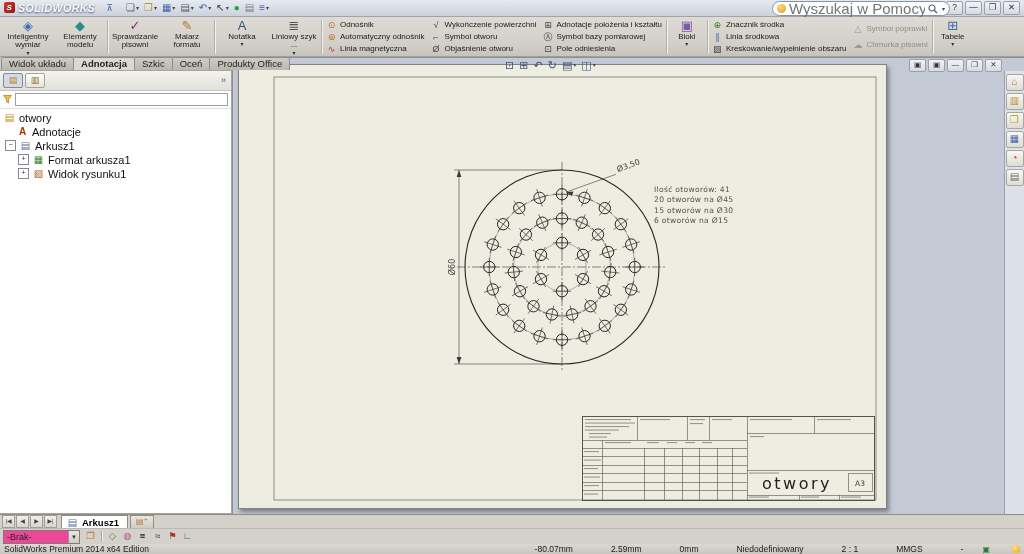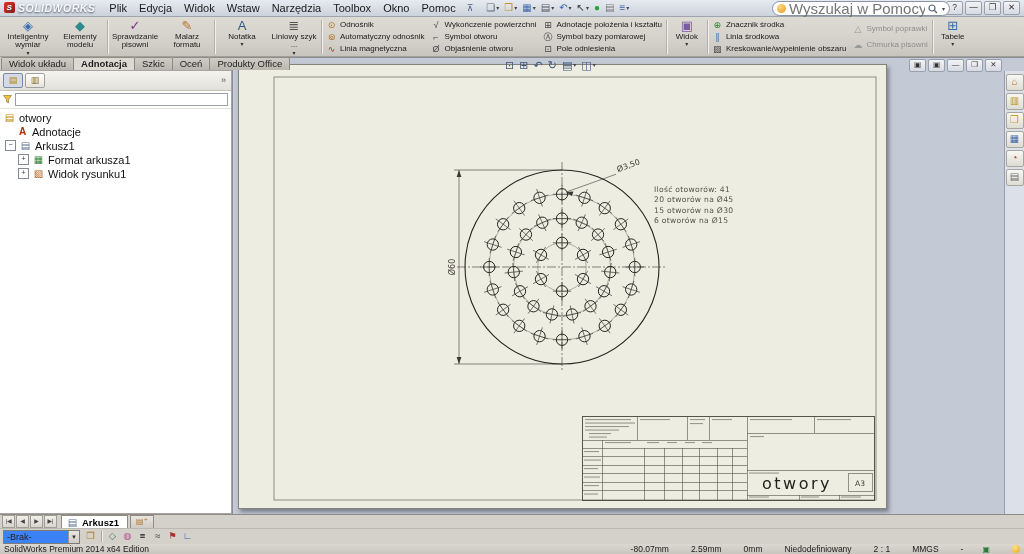--- a/index.html
+++ b/index.html
@@ -80,51 +80,41 @@
   
   .sheettabs{height:13px;background:#d4d1ca;border-top:1px solid #8f8c85;display:flex;align-items:flex-end;padding-left:2px;font-size:9.5px;}
   .nav-btn{width:11px;height:11px;font-size:6px;line-height:10px;text-align:center;color:#444;
     background:linear-gradient(#f0efe9,#d8d5ce);border:1px solid #a09d96;margin-right:1px;}
   .stab{display:flex;align-items:center;gap:3px;background:#fff;border:1px solid #8f8c85;border-bottom:none;
     padding:0 8px 0 4px;height:12px;font-weight:bold;margin-left:3px;}
   .stab .ticn{margin-right:0;}
   .addtab{width:22px;height:12px;background:linear-gradient(#e8e6df,#cfccc5);border:1px solid #8f8c85;border-bottom:none;
     margin-left:2px;text-align:center;font-size:8px;line-height:11px;color:#b06820;}
   .layerbar{height:15px;background:#d4d1ca;border-top:1px solid #bbb8b1;display:flex;align-items:center;padding:0 3px;gap:3px;}
-  .layersel{width:72px;height:12px;background:#3b82f6;border:1px solid #7f7c76;font-size:9px;display:flex;align-items:center;padding-left:3px;color:#222;}
+  .layersel{width:72px;height:12px;background:#ec4899;border:1px solid #7f7c76;font-size:9px;display:flex;align-items:center;padding-left:3px;color:#222;}
   .layersel .dd{margin-left:auto;font-size:6px;background:linear-gradient(#e9e7e0,#cfccc5);border-left:1px solid #999;height:100%;display:flex;align-items:center;padding:0 2px;color:#333;}
   .lb-btn{width:15px;height:13px;text-align:center;font-size:9.5px;line-height:12px;}
   .lb-sep{width:1px;height:11px;background:#a9a6a0;margin:0 3px;box-shadow:1px 0 0 #f0efe9;}
   .statusbar{height:10px;background:linear-gradient(#dbd8d1,#c9c6bf);display:flex;align-items:center;
     padding:0 4px;font-size:8.5px;color:#1a1a1a;gap:4px;}
-  .sb-fields{margin-left:auto;display:flex;gap:0;align-items:center;}
+  .sb-fields{margin-left:auto;display:flex;gap:16px;align-items:center;}
   .sb-f{padding:0 11px;white-space:nowrap;}
   .sb-ic{font-size:8px;color:#2a7a3a;padding:0 4px;}
   .sb-ball{width:8px;height:8px;border-radius:50%;background:radial-gradient(circle at 35% 30%,#ffe08a,#e8a81f);margin-left:14px;flex:none;}
 </style>
 </head>
 <body>
 
 <div class="app">
 
   <div class="titlebar">
     <div class="logo">
       <span class="logo-mark">S</span>
       <span>SOLIDWORKS</span>
     </div>
-    <div class="menubar" id="menubar">
-        <div class="menu-item">Plik</div>
-        <div class="menu-item">Edycja</div>
-        <div class="menu-item">Widok</div>
-        <div class="menu-item">Wstaw</div>
-        <div class="menu-item">Narzędzia</div>
-        <div class="menu-item">Toolbox</div>
-        <div class="menu-item">Okno</div>
-        <div class="menu-item">Pomoc</div>
-      </div>
     <span class="pin">⊼</span>
     <div class="qat" id="qat">
         <div class="qat-btn">
           <span style="color: rgb(90, 106, 122);">❏</span>
           <span class="caret">▾</span>
         </div>
         <div class="qat-btn">
           <span style="color: rgb(201, 146, 31);">❒</span>
           <span class="caret">▾</span>
         </div>
@@ -241,21 +231,21 @@
           <span>Symbol bazy pomiarowej</span>
         </div>
         <div class="rb-item">
           <span class="rb-ic-s" style="color: rgb(68, 68, 68);">⊡</span>
           <span>Pole odniesienia</span>
         </div>
       </div>
       <div class="rb-sep"></div>
       <div class="rb-big narrow">
         <span class="rb-ic" style="color: rgb(122, 90, 160);">▣</span>
-        <span class="rb-lbl">Widok</span>
+        <span class="rb-lbl">Bloki</span>
         <span class="rb-caret">▾</span>
       </div>
       <div class="rb-sep"></div>
       <div class="rb-list">
         <div class="rb-item">
           <span class="rb-ic-s" style="color: rgb(45, 125, 45);">⊕</span>
           <span>Znacznik środka</span>
         </div>
         <div class="rb-item">
           <span class="rb-ic-s" style="color: rgb(58, 109, 176);">∥</span>

